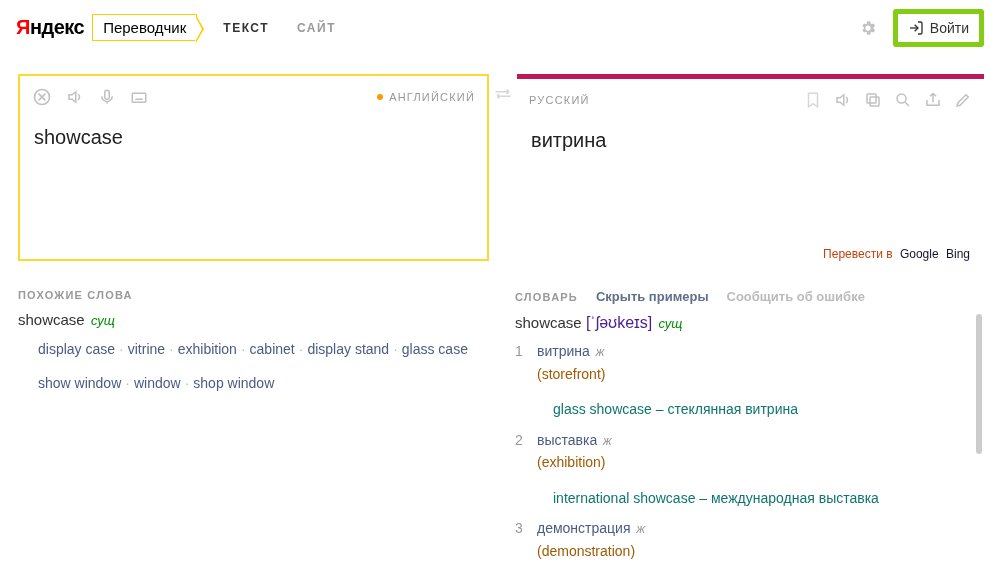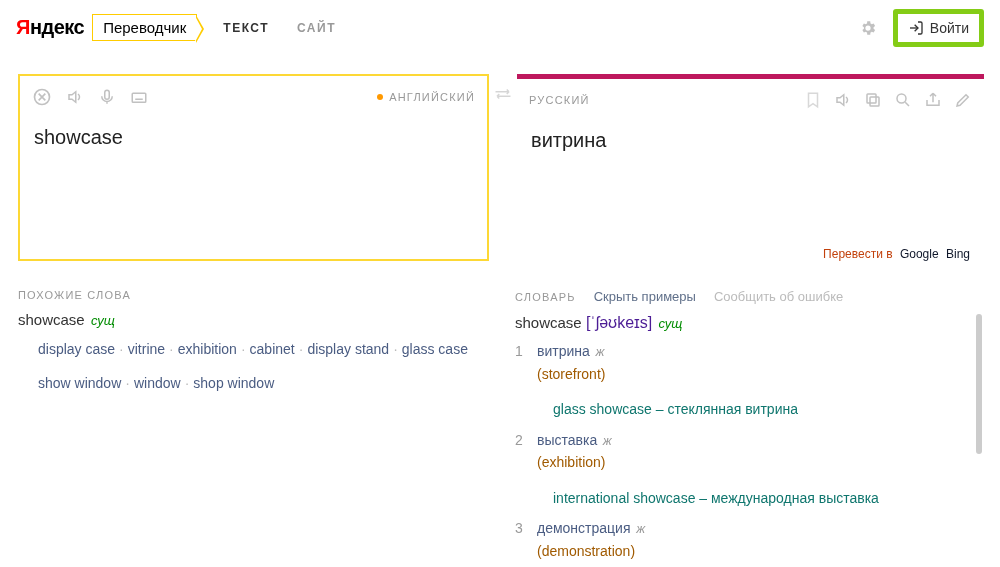--- a/index.html
+++ b/index.html
@@ -43,21 +43,21 @@
 .panel-body { padding: 8px 14px 50px 14px; font-size: 20px; color: #222; min-height: 120px; }
 .panel-left .panel-body { }
 .textarea { width: 100%; border: none; resize: none; font-size: 20px; font-family: inherit; outline: none; color: #222; }
 .provider-row { text-align: right; padding: 6px 14px 0 0; font-size: 12px; }
 .provider-label { color: #c2410c; }
 .provider-link { color: #0f172a; margin-left: 4px; }
 
 
 .lower { display: flex; padding: 4px 16px 20px 18px; gap: 28px; }
 .col { flex: 1; min-width: 0; }
-.section-header { display: flex; align-items: center; gap: 18px; font-size: 11px; letter-spacing: 1.2px; color: #999; margin: 14px 0 10px 0; }
+.section-header { display: flex; align-items: center; gap: 18px; font-size: 11px; letter-spacing: 1.2px; color: #999; margin: 14px 0 10px 0; font-weight: bold; }
 .section-header .link { color: #60708a; letter-spacing: 0; font-size: 13px; cursor: pointer; }
 .section-header .link.muted { color: #bbb; }
 
 .dict-word { font-size: 15px; }
 .dict-word .pos { color: #008c00; font-style: italic; font-size: 13px; margin-left: 2px; }
 .dict-word .pron { color: #4c1d95; font-size: 16px; }
 .syn-block { margin-top: 10px; padding-left: 20px; font-size: 14px; line-height: 1.7; }
 .syn-link { color: #4a5c82; cursor: pointer; }
 .syn-sep { color: #bbb; margin: 0 4px; }
 

